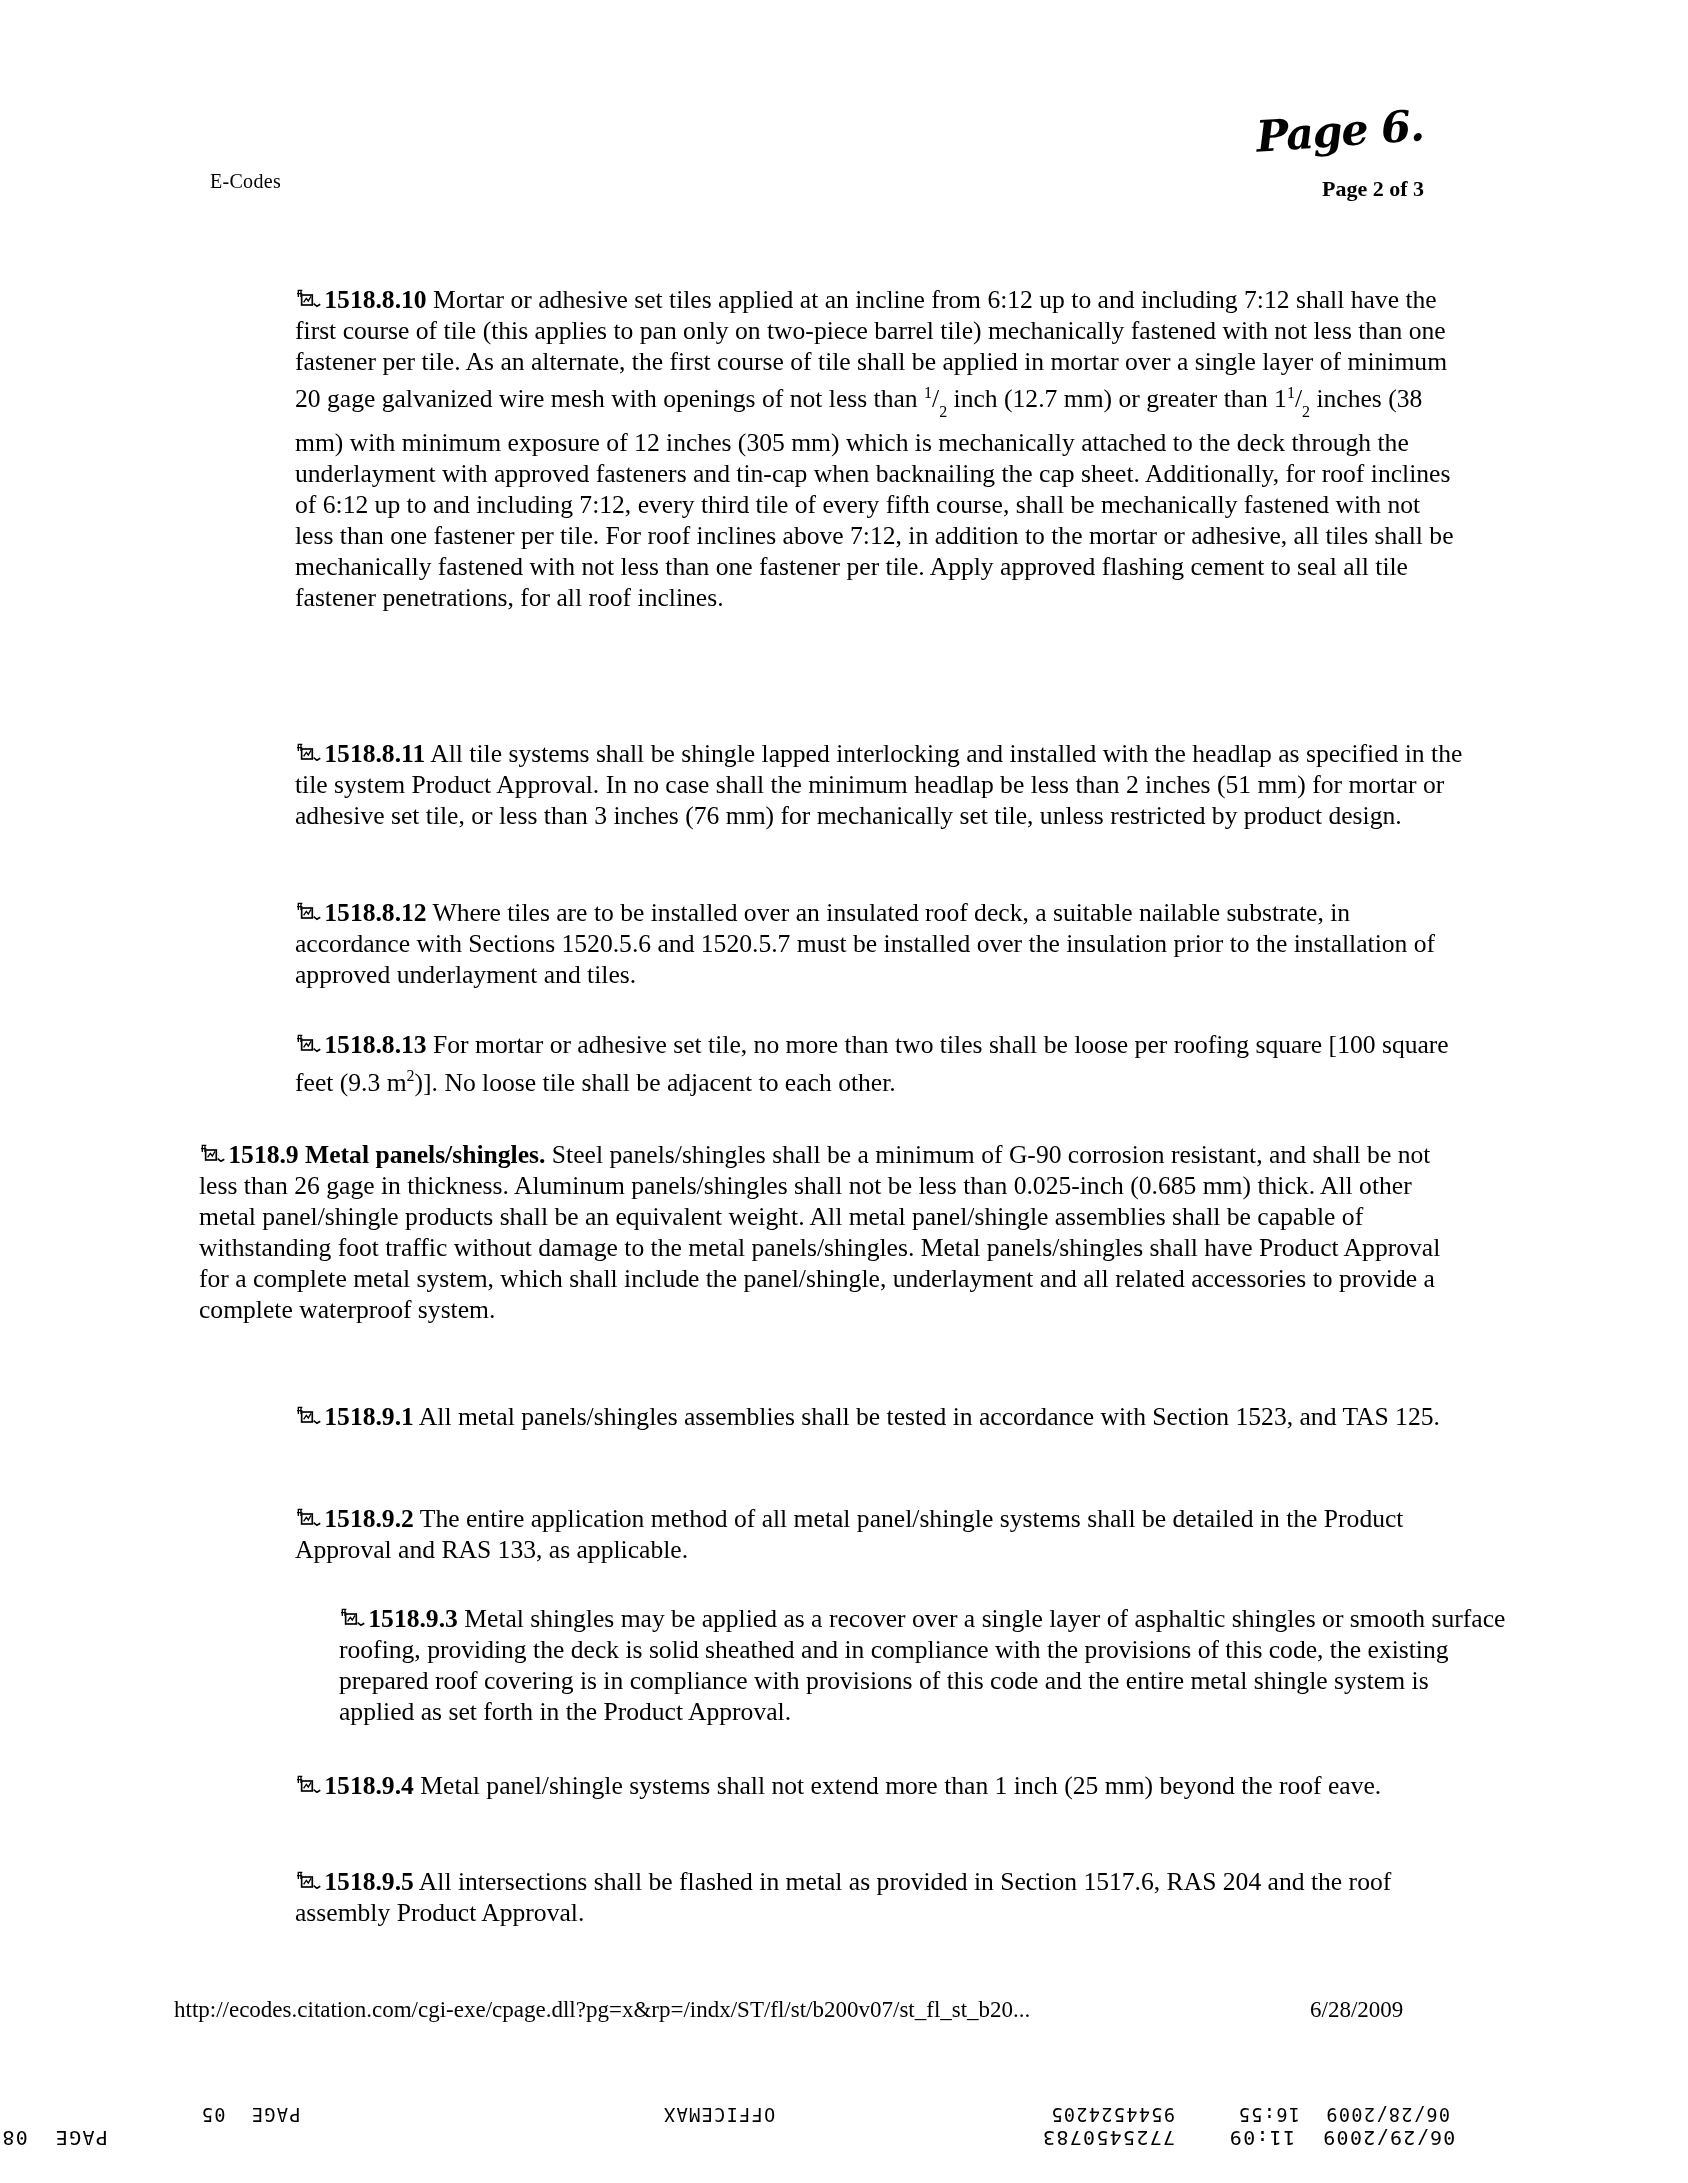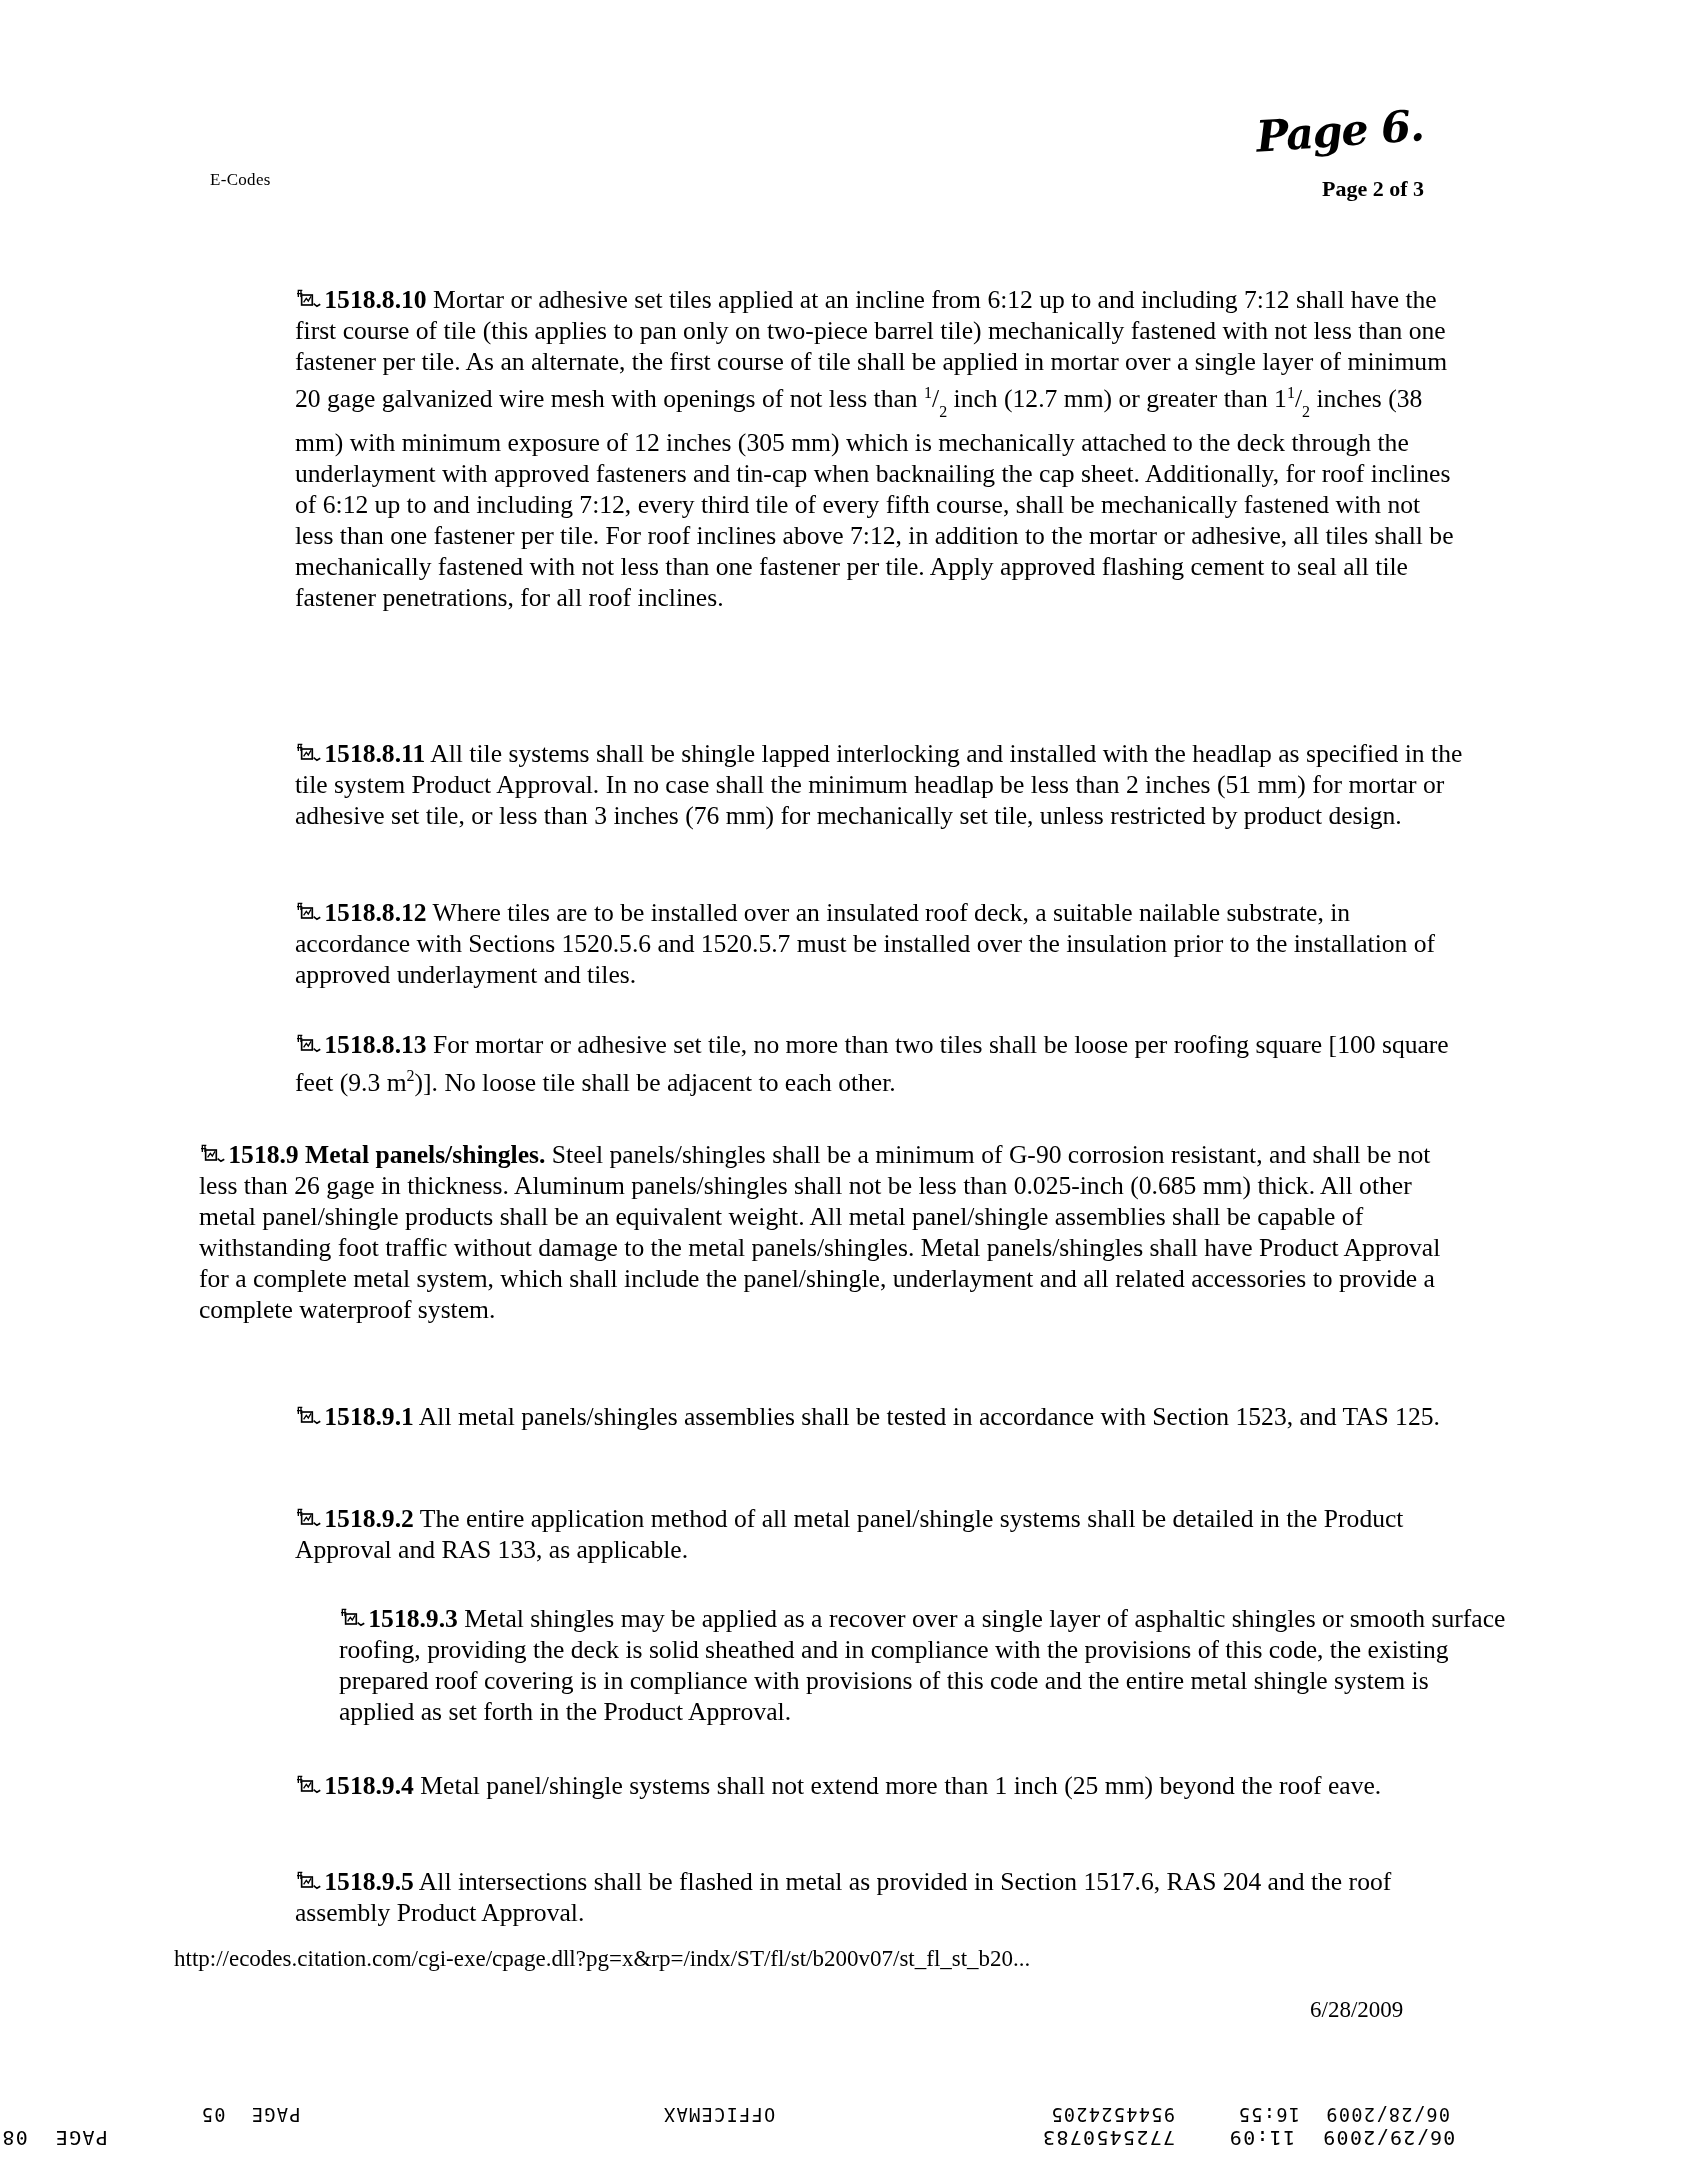--- a/index.html
+++ b/index.html
@@ -12,21 +12,21 @@
       height: 2183px;
       position: relative;
       overflow: hidden;
       font-family: "Liberation Serif", "DejaVu Serif", serif;
       color: #000000;
     }
     .header-left {
       position: absolute;
       left: 210px;
       top: 170px;
-      font-size: 17px;
+      font-size: 20px;
       letter-spacing: 0.3px;
     }
     .handwritten {
       position: absolute;
       left: 1256px;
       top: 106px;
       font-family: "DejaVu Serif", serif;
       font-style: italic;
       font-weight: bold;
       font-size: 43px;
@@ -56,21 +56,21 @@
       margin-right: 2.7px;
     }
     .sec-num { font-weight: bold; }
     .sec-title { font-weight: bold; font-family: Liberation Serif, serif; }
     sup.frac-n, sub.frac-d { font-size: 16px; }
     sup.frac-n { vertical-align: 9.3px; }
     sub.frac-d { vertical-align: -9.3px; }
     .footer-url {
       position: absolute;
       left: 174px;
-      top: 1946px;
+      top: 1997px;
       font-size: 23px;
     }
     .footer-date {
       position: absolute;
       left: 1310px;
       top: 1997px;
       font-size: 23px;
     }
     .fax-line {
       position: absolute;

